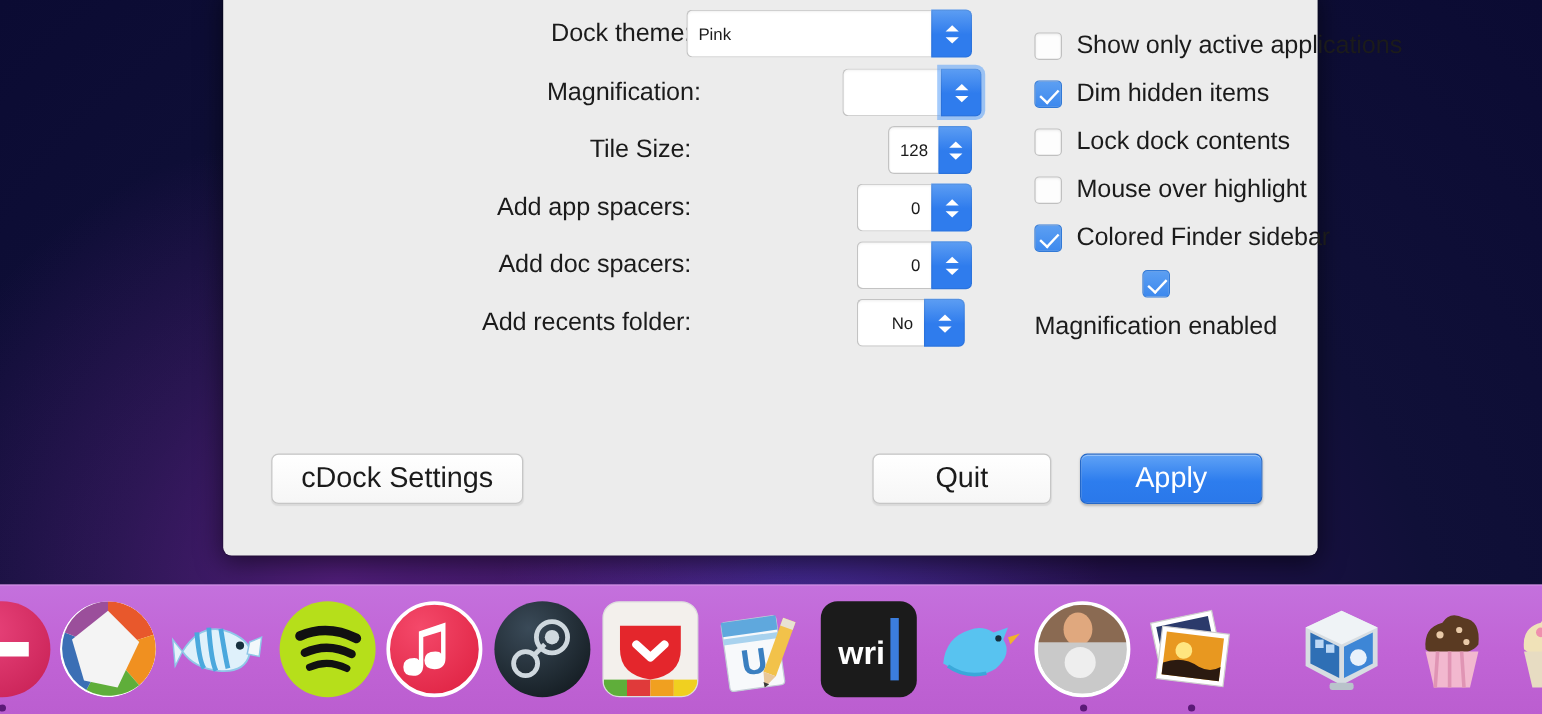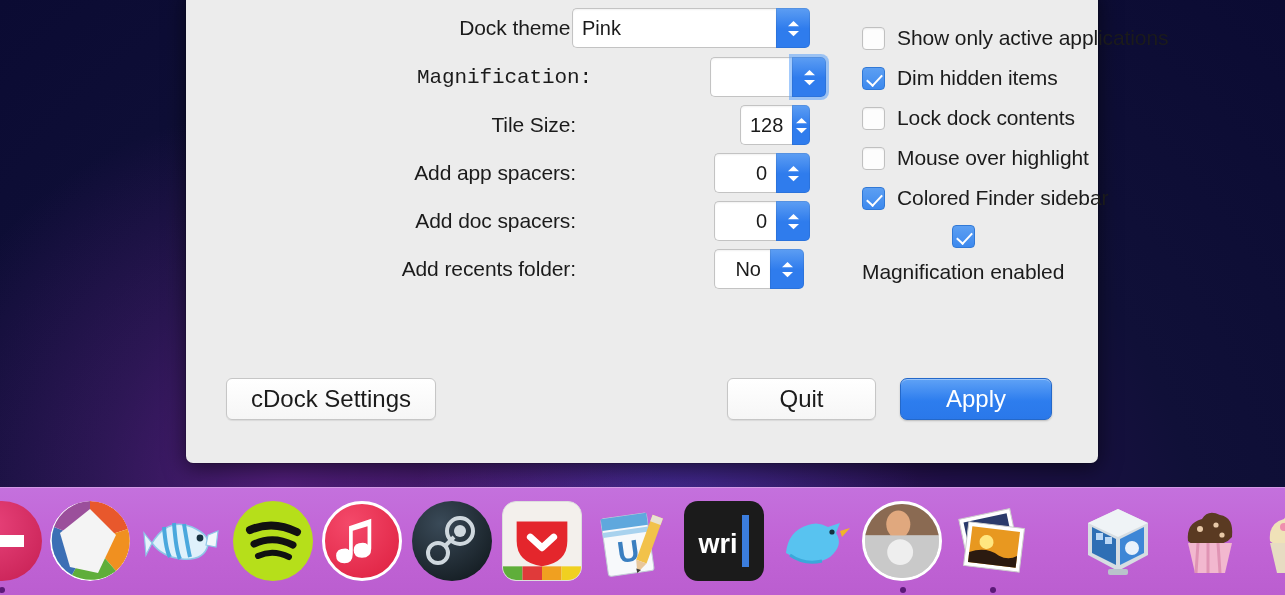--- a/index.html
+++ b/index.html
@@ -77,21 +77,21 @@
   }
 
   .stepper-field {
     flex: 1;
     background: #ffffff;
     border: 1px solid #c3c3c3;
     border-right: none;
     border-radius: 5px 0 0 5px;
     display: flex;
     align-items: center;
-    font-size: 20px;
+    font-size: 14px;
     color: #1b1b1b;
     padding: 0 9px;
     box-shadow: inset 0 1px 2px rgba(0,0,0,0.06);
   }
 
   .stepper-field.align-left  { justify-content: flex-start; }
   .stepper-field.align-right { justify-content: flex-end; }
 
   .stepper-btn {
     width: 34px;
@@ -232,21 +232,21 @@
           <svg class="chev" viewBox="0 0 13 7">
               <path d="M6.5 1 L12 6.2 L1 6.2 Z" fill="#ffffff"></path>
             </svg>
           <svg class="chev" viewBox="0 0 13 7">
               <path d="M6.5 6.2 L1 1 L12 1 Z" fill="#ffffff"></path>
             </svg>
         </div>
       </div>
     </div>
 
-    <div class="row" style="left:16px; top:67px; width:640px;font-family:Liberation Mono, monospace;">
+    <div class="row" style="left:8px; top:67px; width:640px;">
       <div class="label-wrap">
         <span class="row-label" style="position:relative;">Magnification:</span>
       </div>
       <div class="stepper focused" style="left:508px; width:116px;">
         <div class="stepper-field align-right"></div>
         <div class="stepper-btn">
           <svg class="chev" viewBox="0 0 13 7">
               <path d="M6.5 1 L12 6.2 L1 6.2 Z" fill="#ffffff"></path>
             </svg>
           <svg class="chev" viewBox="0 0 13 7">
@@ -353,21 +353,21 @@
     </div>
 
     <div class="check-row" style="top:235px;flex-direction:column;">
       <span class="cbox on"></span>
       <span class="check-label">Magnification enabled</span>
     </div>
   </div>
 
   <div class="btn" style="left:40px;  top:388px; width:210px;">cDock Settings</div>
   <div class="btn" style="left:541px; top:388px; width:149px;">Quit</div>
-  <div class="btn primary" style="left:714px; top:388px; width:152px;border-radius:7px;">Apply</div>
+  <div class="btn primary" style="left:714px; top:388px; width:152px;">Apply</div>
 </div>
 
 <div id="dock">
 
   <div class="dock-icon" style="left:-38px;">
     <div class="circ" style="background:radial-gradient(circle at 35% 30%,#e8437a,#c51e52);">
       <svg viewBox="0 0 80 80" style="width:100%;height:100%;">
         <path d="M12 40 L34 26 L34 34 L62 34 L62 46 L34 46 L34 54 Z" fill="#fff"></path>
       </svg>
     </div>

